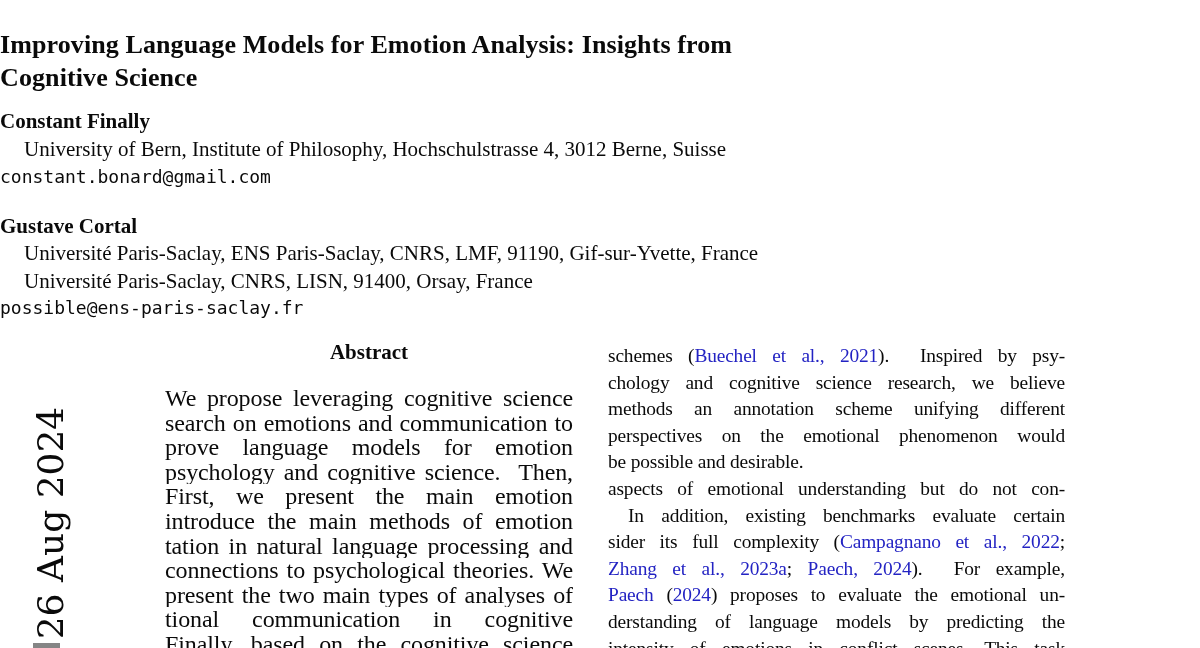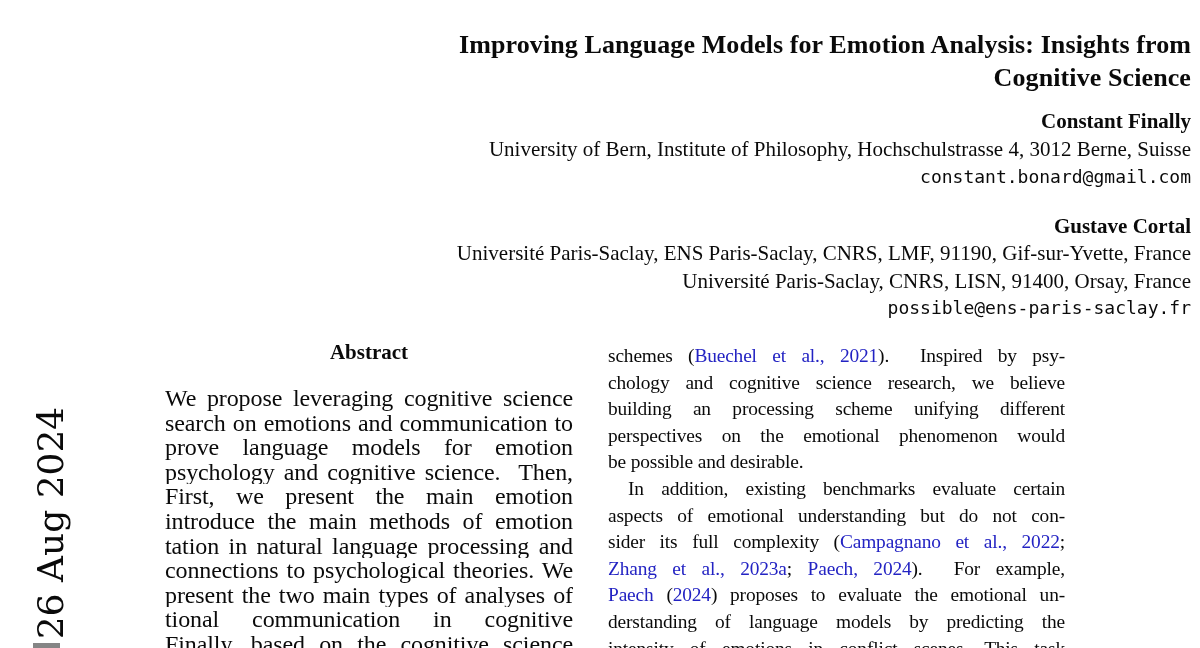--- a/index.html
+++ b/index.html
@@ -6,21 +6,21 @@
   .page {
     position: relative;
     width: 1200px;
     height: 648px;
     overflow: hidden;
     background: #ffffff;
     color: #0a0a0a;
     font-family: "Liberation Serif", serif;
   }
   .abs { position: absolute; }
-  .ctr { left: 0; right: 9px; text-align: right; margin-left: 48px; }
+  .ctr { left: 0; right: 0; text-align: left; }
 
   .title-line {
     font-size: 26px;
     font-weight: bold;
     line-height: 31px;
     letter-spacing: 0.1px;
   }
   .author-name {
     font-size: 21px;
     font-weight: bold;
@@ -126,25 +126,25 @@
       <div class="tline"><span>tation in natural language processing and their</span></div>
       <div class="tline"><span>connections to psychological theories. We also</span></div>
       <div class="tline"><span>present the two main types of analyses of emo-</span></div>
       <div class="tline"><span>tional communication in cognitive pragmatics.</span></div>
       <div class="tline"><span>Finally, based on the cognitive science research</span></div>
     </div>
 
   <div class="col col-right">
       <div class="tline"><span>schemes (</span><span class="cite">Buechel et al., 2021</span><span>).&nbsp; Inspired by psy-</span></div>
       <div class="tline"><span>chology and cognitive science research, we believe</span></div>
-      <div class="tline"><span>building an processing scheme unifying different</span></div>
+      <div class="tline"><span>methods an annotation scheme unifying different</span></div>
       <div class="tline"><span>perspectives on the emotional phenomenon would</span></div>
       <div class="tline end"><span>be possible and desirable.</span></div>
+      <div class="tline"><span>aspects of emotional understanding but do not con-</span></div>
       <div class="tline ind"><span>In addition, existing benchmarks evaluate certain</span></div>
-      <div class="tline"><span>aspects of emotional understanding but do not con-</span></div>
       <div class="tline"><span>sider its full complexity (</span><span class="cite">Campagnano et al., 2022</span><span>;</span></div>
       <div class="tline"><span class="cite">Zhang et al., 2023a</span><span>; </span><span class="cite">Paech, 2024</span><span>).&nbsp; For example,</span></div>
       <div class="tline"><span class="cite">Paech</span><span> (</span><span class="cite">2024</span><span>) proposes to evaluate the emotional un-</span></div>
       <div class="tline"><span>derstanding of language models by predicting the</span></div>
       <div class="tline"><span>intensity of emotions in conflict scenes. This task</span></div>
     </div>
 
 </div>
 
 </body></html>

